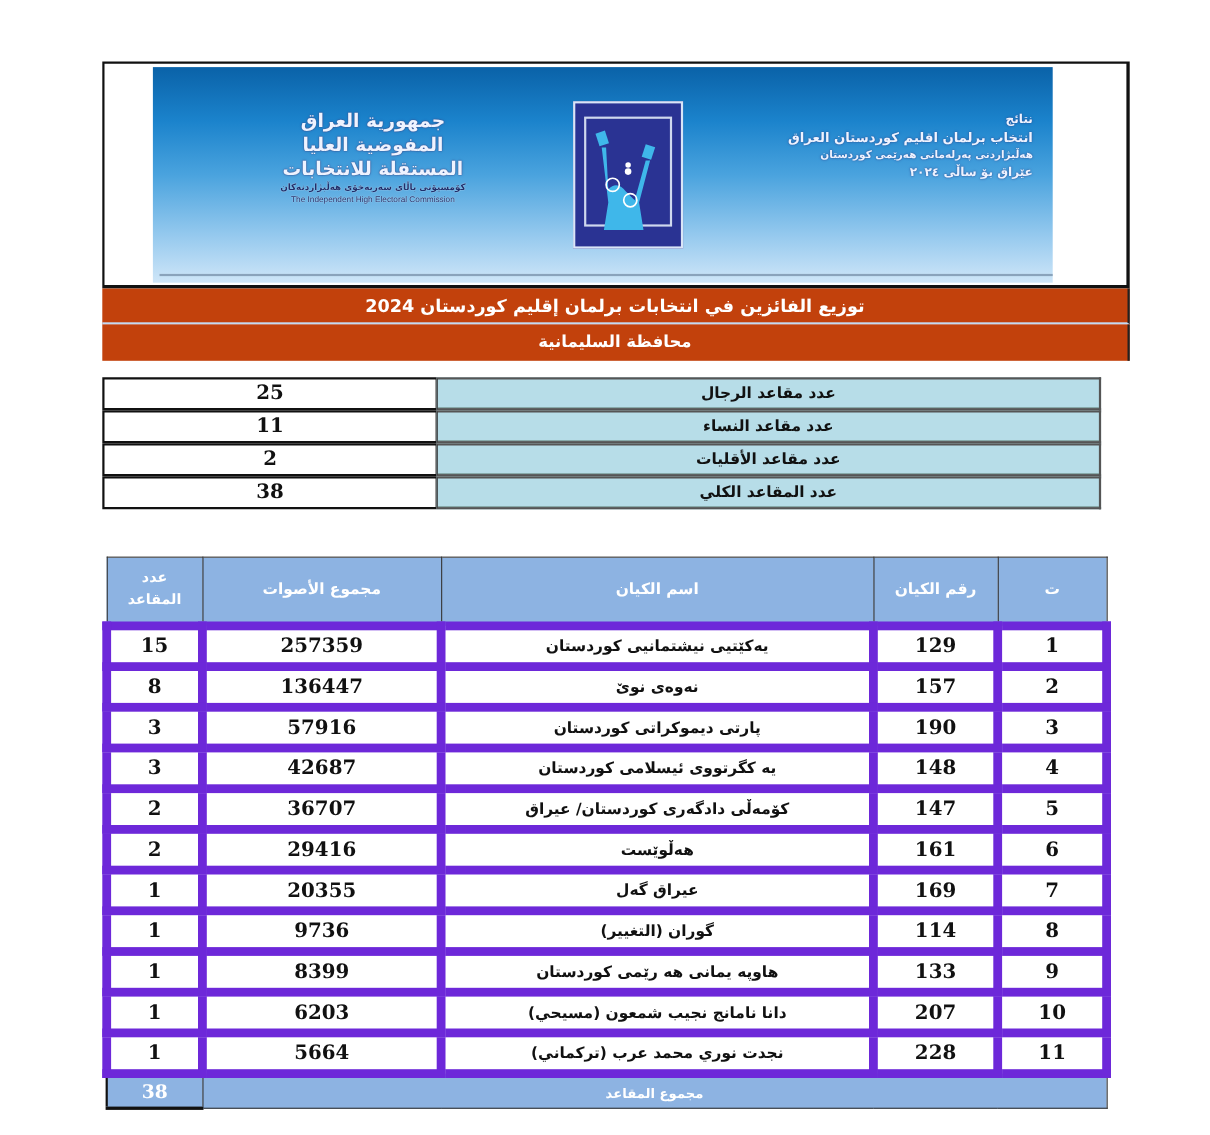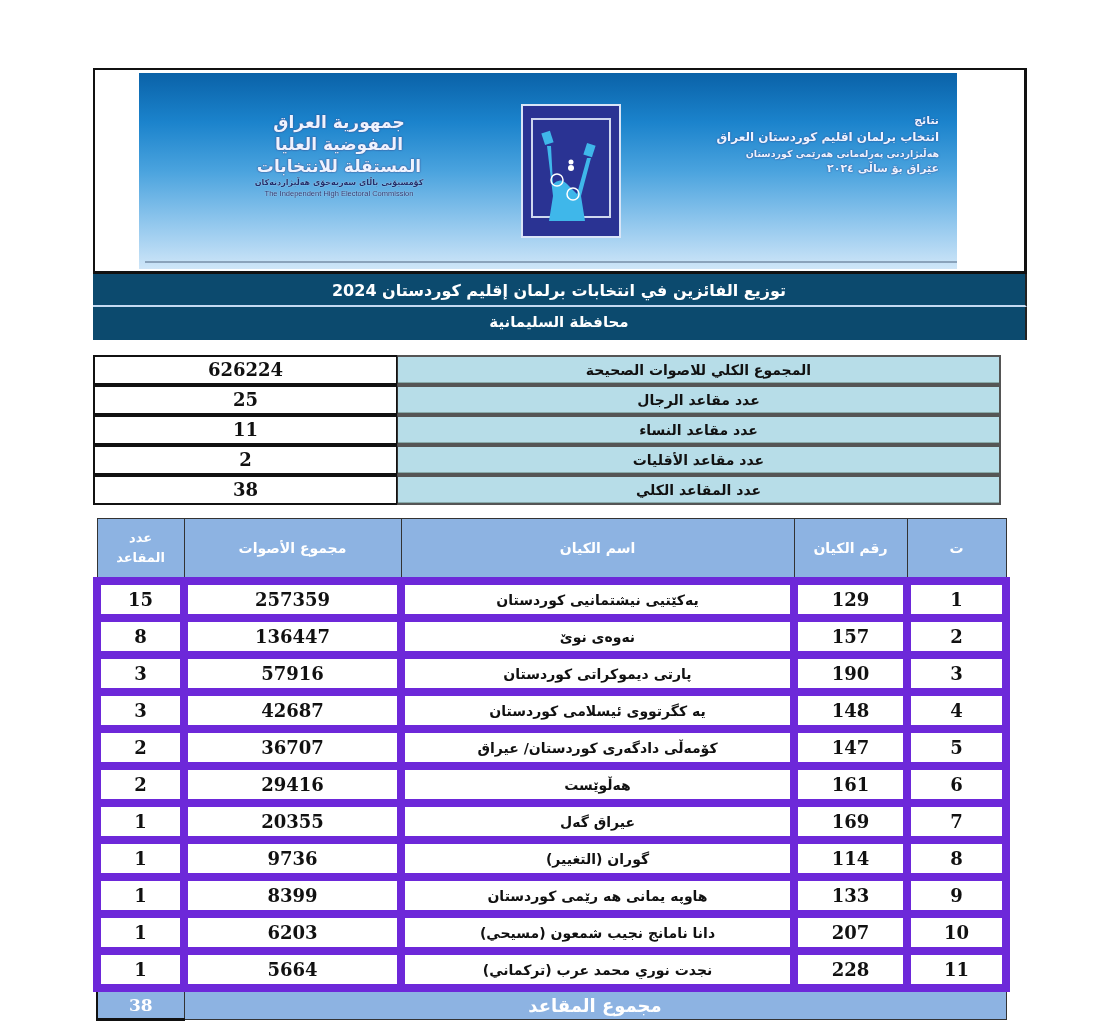--- a/index.html
+++ b/index.html
@@ -1,17 +1,17 @@
 <!DOCTYPE html>
 <html><head>
 <meta charset="utf-8">
 <style>
   html, body { margin:0; padding:0; background:#ffffff; }
   body { width:1100px; height:1032px; position:relative; font-family:"DejaVu Serif", serif; }
-  .page { position:absolute; left:93px; top:68px; width:934px; }
+  .page { position:absolute; left:93px; top:56px; width:934px; }
 
   
   .banner { position:relative; height:206px; border:2px solid #111; border-right-width:3px; border-bottom-width:3px; background:#fff; box-sizing:border-box; }
   .banner-inner { position:absolute; left:44px; top:3px; width:818px; height:196px;
     background:linear-gradient(180deg,#0a62a8 0%,#1b83cc 25%,#4aa3de 50%,#95c9ee 78%,#cfe6f8 100%); }
   .banner-line { position:absolute; left:6px; right:0; bottom:6px; height:2px; background:#8aa3bb; }
   .ihec-ar { position:absolute; left:95px; top:38px; width:210px; text-align:center; color:#eef3ff;
     font-family:"DejaVu Sans", sans-serif; text-shadow:0 0 2px #3b4c8c, 0 0 1px #3b4c8c; direction:rtl; }
   .ihec-ar .l1 { font-size:17px; font-weight:bold; line-height:22px; }
   .ihec-ar .l2 { font-size:17px; font-weight:bold; line-height:22px; }
@@ -21,21 +21,21 @@
   .logo-frame { position:absolute; left:8px; top:12px; width:80px; height:100px; border:2px solid #cfd8ee; box-sizing:border-box; }
   .logo svg { position:absolute; left:0; top:0; }
   .results-ar { position:absolute; left:540px; top:40px; width:260px; direction:rtl;
     color:#eef3ff; font-family:"DejaVu Sans", sans-serif; font-weight:bold; text-shadow:0 0 2px #2c3d86; }
   .results-ar .r1 { font-size:11px; line-height:16px; }
   .results-ar .r2 { font-size:12px; line-height:17px; }
   .results-ar .r3 { font-size:9.5px; line-height:16px; }
   .results-ar .r4 { font-size:11px; line-height:14px; }
 
   
-  .title-bar { background:#0c4a6e; color:#fff; text-align:center; font-family:"DejaVu Sans", sans-serif; font-weight:bold; direction:rtl;
+  .title-bar { background:#c2410c; color:#fff; text-align:center; font-family:"DejaVu Sans", sans-serif; font-weight:bold; direction:rtl;
     border-right:2px solid #222; box-sizing:border-box; }
   .title-bar.t1 { height:33px; line-height:33px; font-size:16px; border-bottom:2px solid #c5daf2; margin-top:0; }
   .title-bar.t2 { height:33px; line-height:31px; font-size:15px; }
 
   
   .summary { position:absolute; left:0; top:287px; width:909px; }
   .srow { display:flex; height:30px; margin-bottom:0; }
   .srow .val { width:304px; border:2px solid #111; border-right-width:1px; background:#fff; box-sizing:border-box; text-align:center;
     font-weight:bold; font-size:18px; line-height:26px; color:#111; }
   .srow .lab { width:604px; border:2px solid #555; border-left:1px solid #333; background:#b7dde8; box-sizing:border-box; text-align:center;
@@ -43,21 +43,21 @@
     box-shadow: inset 0 -1px 0 #8aa; }
 
   
   .main { position:absolute; left:0; top:450px; width:909px; border-collapse:collapse; table-layout:fixed; }
   .main th { background:#8db3e2; color:#fff; font-family:"DejaVu Sans", sans-serif; font-weight:bold; font-size:14px;
     height:58px; border:1px solid #333; direction:rtl; padding:0; }
   .main th.seats { font-size:13px; line-height:20px; }
   .main td { height:29px; border:8px solid #6d28d9; background:#fff; text-align:center; font-weight:bold; font-size:18px; color:#111; padding:0; }
   .main td.name { font-family:"DejaVu Sans", sans-serif; font-size:14px; direction:rtl; }
   .main tr.total td { background:#8db3e2; color:#fff; height:26px; border:1px solid #333; }
-  .main tr.total td.tot-label { font-family:"DejaVu Sans", sans-serif; font-size:18px; direction:rtl; }
+  .main tr.total td.tot-label { font-family:"DejaVu Sans", sans-serif; font-size:12px; direction:rtl; }
   .main tr.total td.tot-val { font-size:17px; border-left:2px solid #111; border-bottom:3px solid #111; }
 </style>
 </head>
 <body>
 
 <div class="page">
 
   <div class="banner">
     <div class="banner-inner">
       <div class="ihec-ar">
@@ -88,24 +88,20 @@
       </div>
       <div class="banner-line"></div>
     </div>
   </div>
 
   <div class="title-bar t1">توزيع الفائزين في انتخابات برلمان إقليم كوردستان 2024</div>
   <div class="title-bar t2">محافظة السليمانية</div>
 
   <div class="summary">
     <div class="srow">
-      <div class="val">626224</div>
-      <div class="lab">المجموع الكلي للاصوات الصحيحة</div>
-    </div>
-    <div class="srow">
       <div class="val">25</div>
       <div class="lab">عدد مقاعد الرجال</div>
     </div>
     <div class="srow">
       <div class="val">11</div>
       <div class="lab">عدد مقاعد النساء</div>
     </div>
     <div class="srow">
       <div class="val">2</div>
       <div class="lab">عدد مقاعد الأقليات</div>

